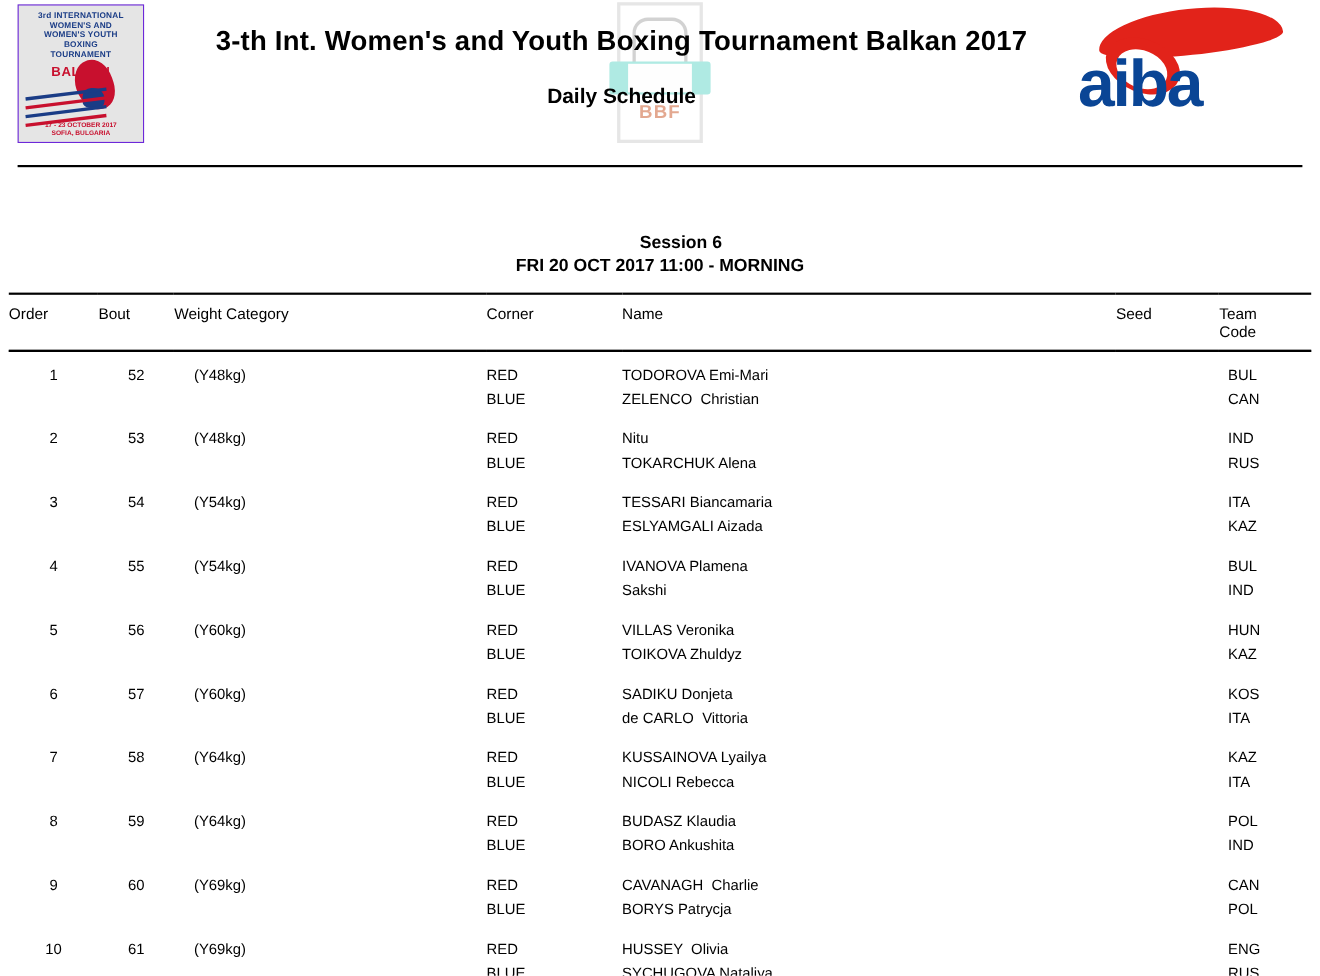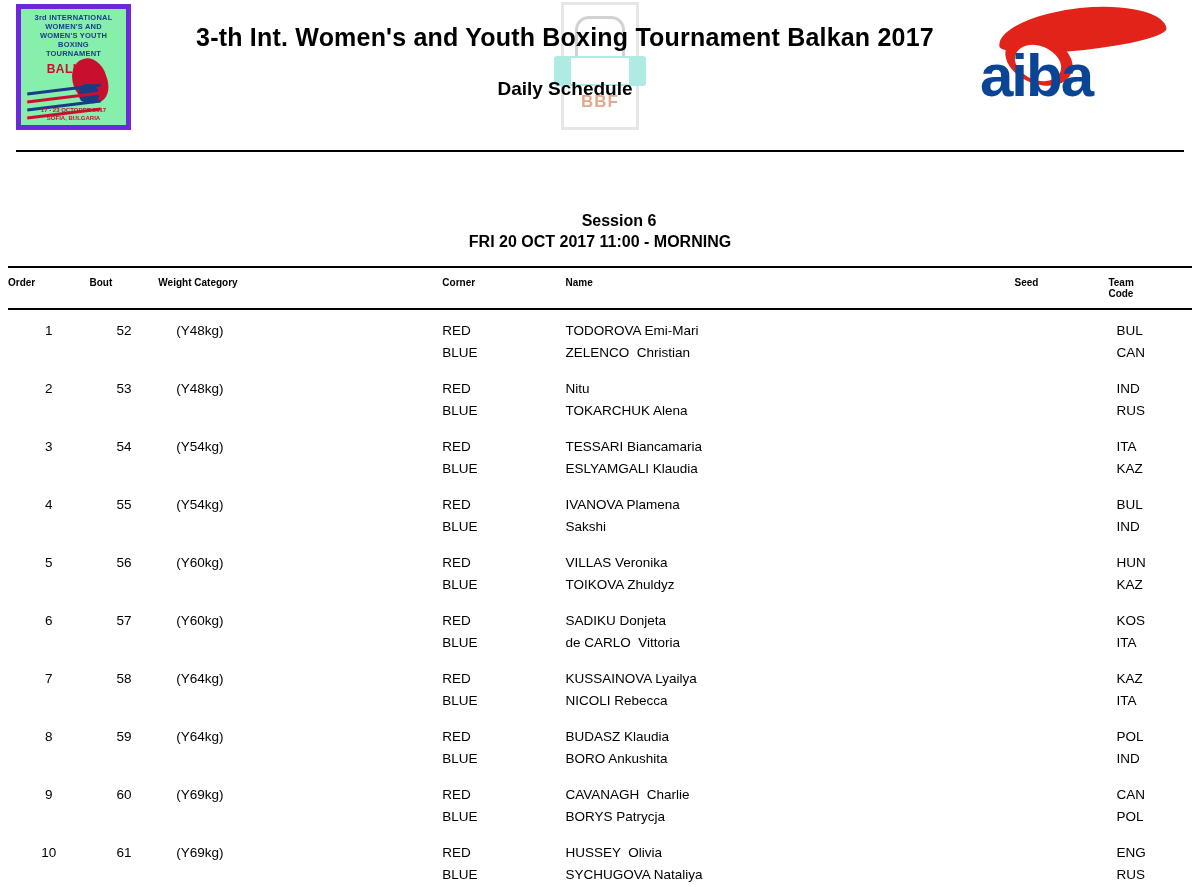--- a/index.html
+++ b/index.html
@@ -33,22 +33,22 @@
     height: 150px;
   }
 
   
   .poster {
     position: absolute;
     left: 0px;
     top: 4px;
     width: 115px;
     height: 126px;
-    border: 5px solid #6d28d9;
-    background: #86efac;
+    border: 1px solid #6d28d9;
+    background: #e5e5e5;
     overflow: hidden;
   }
   .poster-top {
     padding: 4px 3px 0 3px;
     text-align: center;
   }
   .poster-line1 {
     font-size: 7.5px;
     font-weight: bold;
     color: #1a3c86;
@@ -244,22 +244,22 @@
     margin: 14px 8px 0 8px;
   }
   table.sched {
     width: 100%;
     border-collapse: collapse;
     font-size: 13.5px;
   }
   table.sched thead th {
     border-top: 2px solid #000;
     border-bottom: 2px solid #000;
-    font-size: 10px;
-    font-weight: bold;
+    font-size: 14px;
+    font-weight: normal;
     padding: 9px 0 9px 0;
     text-align: left;
     vertical-align: top;
     height: 42px;
   }
   th.c-order { width: 78px; text-align: center; }
   th.c-bout  { width: 66px; text-align: center; }
   th.c-weight{ width: 272px; padding-left: 18px; }
   th.c-corner{ width: 118px; }
   th.c-name  { width: 430px; }
@@ -417,21 +417,21 @@
             </td>
             <td class=" pl18">
               <div class="line">(Y54kg)</div>
             </td>
             <td class="">
               <div class="line">RED</div>
               <div class="line">BLUE</div>
             </td>
             <td class="">
               <div class="line">TESSARI Biancamaria</div>
-              <div class="line">ESLYAMGALI Klaudia</div>
+              <div class="line">ESLYAMGALI Aizada</div>
             </td>
             <td class="cell-center">
               <div class="line">&nbsp;</div>
               <div class="line">&nbsp;</div>
             </td>
             <td class=" pl8">
               <div class="line">ITA</div>
               <div class="line">KAZ</div>
             </td>
           </tr>

